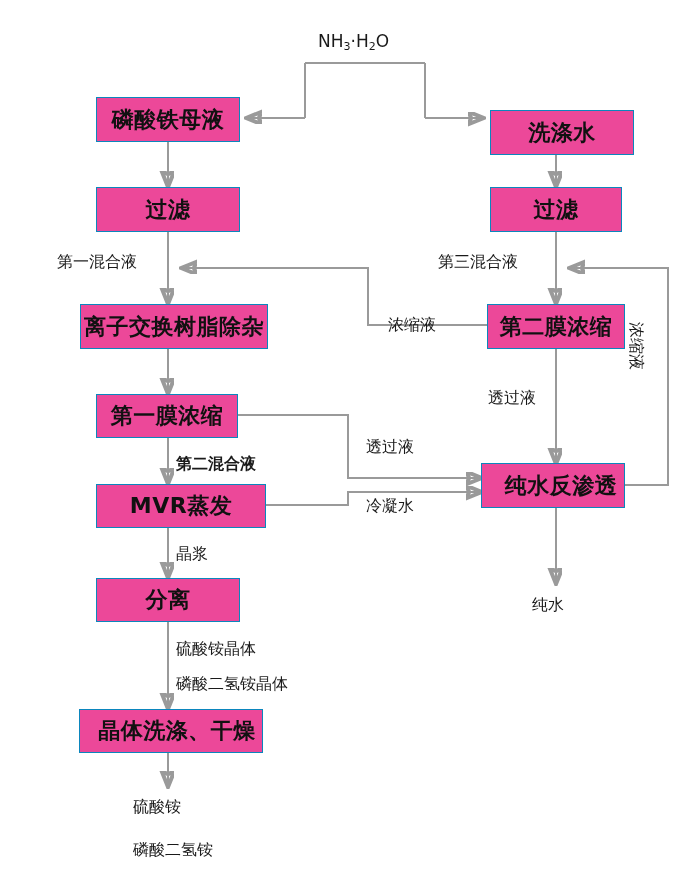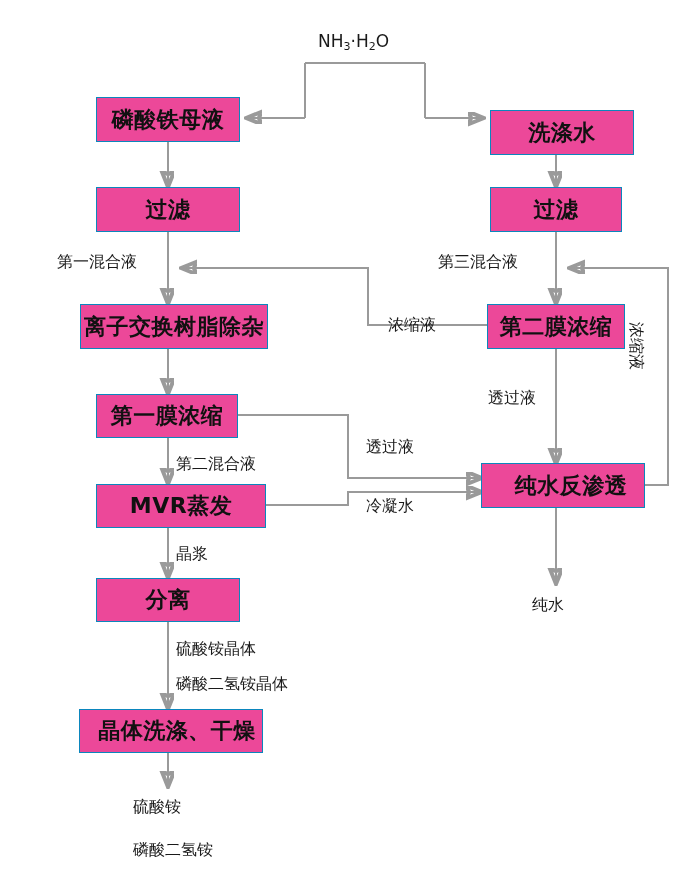--- a/index.html
+++ b/index.html
@@ -121,39 +121,39 @@
   <div class="node" style="left:490px; top:187px; width:132px; height:45px;">过滤</div>
 
   <div class="node" style="left:80px; top:304px; width:188px; height:45px;">离子交换树脂除杂</div>
 
   <div class="node" style="left:487px; top:304px; width:138px; height:45px;">第二膜浓缩</div>
 
   <div class="node" style="left:96px; top:394px; width:142px; height:44px;">第一膜浓缩</div>
 
   <div class="node" style="left:96px; top:484px; width:170px; height:44px;">MVR蒸发</div>
 
-  <div class="node" style="left:481px; top:463px; width:164px; height:45px;padding-left:16px;">纯水反渗透</div>
+  <div class="node" style="left:481px; top:463px; width:144px; height:45px;padding-left:16px;">纯水反渗透</div>
 
   <div class="node" style="left:96px; top:578px; width:144px; height:44px;">分离</div>
 
   <div class="node" style="left:79px; top:709px; width:184px; height:44px;padding-left:12px;">晶体洗涤、干燥</div>
 
   <div class="label" style="left:57px; top:254px;">第一混合液</div>
 
   <div class="label" style="left:438px; top:254px;">第三混合液</div>
 
   <div class="label" style="left:388px; top:317px;">浓缩液</div>
 
   <div class="label vert" style="left:644px; top:322px;">浓缩液</div>
 
   <div class="label" style="left:488px; top:390px;">透过液</div>
 
   <div class="label" style="left:366px; top:439px;">透过液</div>
 
-  <div class="label" style="left:176px; top:456px;">第二混合液</div>
+  <div class="label" style="left:176px; top:456px;font-weight:bold;">第二混合液</div>
 
   <div class="label" style="left:366px; top:498px;text-align:center;">冷凝水</div>
 
   <div class="label" style="left:176px; top:546px;">晶浆</div>
 
   <div class="label" style="left:176px; top:641px;">硫酸铵晶体</div>
 
   <div class="label" style="left:176px; top:676px;">磷酸二氢铵晶体</div>
 
   <div class="label" style="left:532px; top:597px;">纯水</div>

